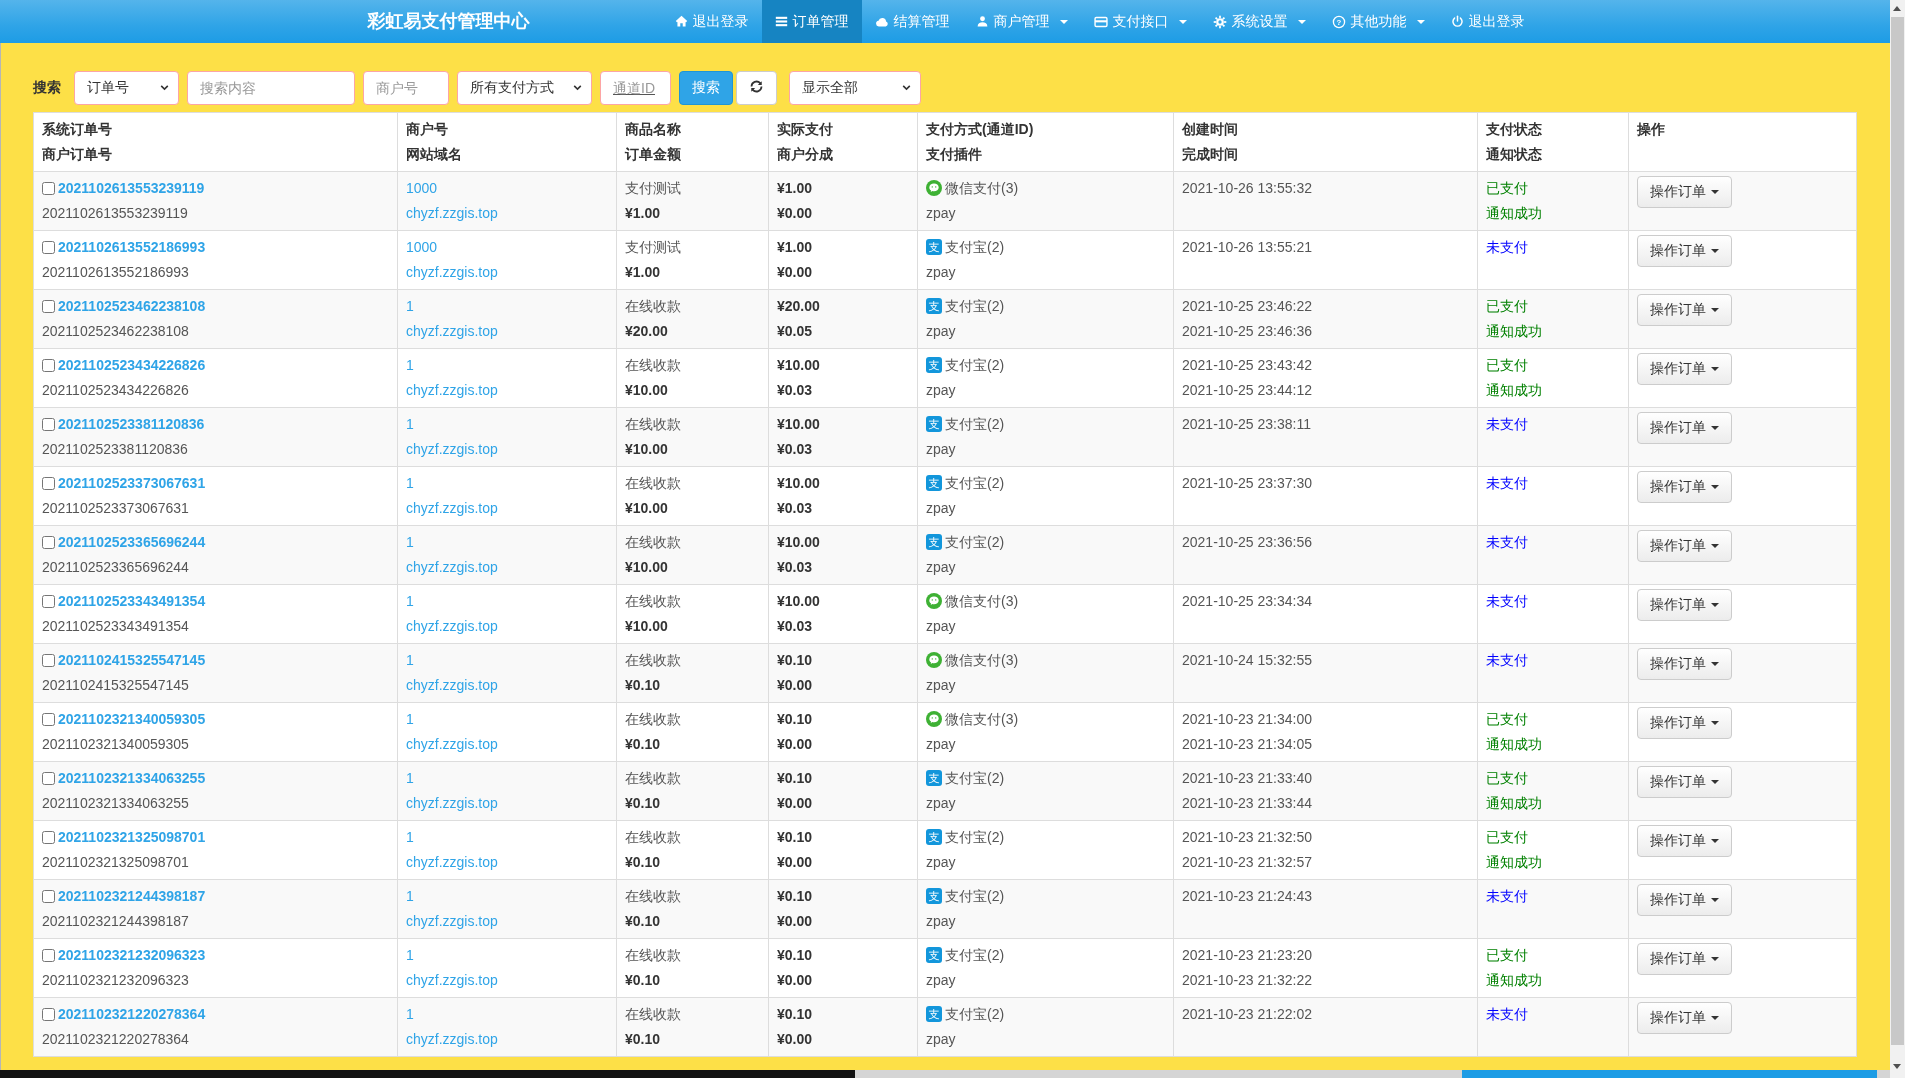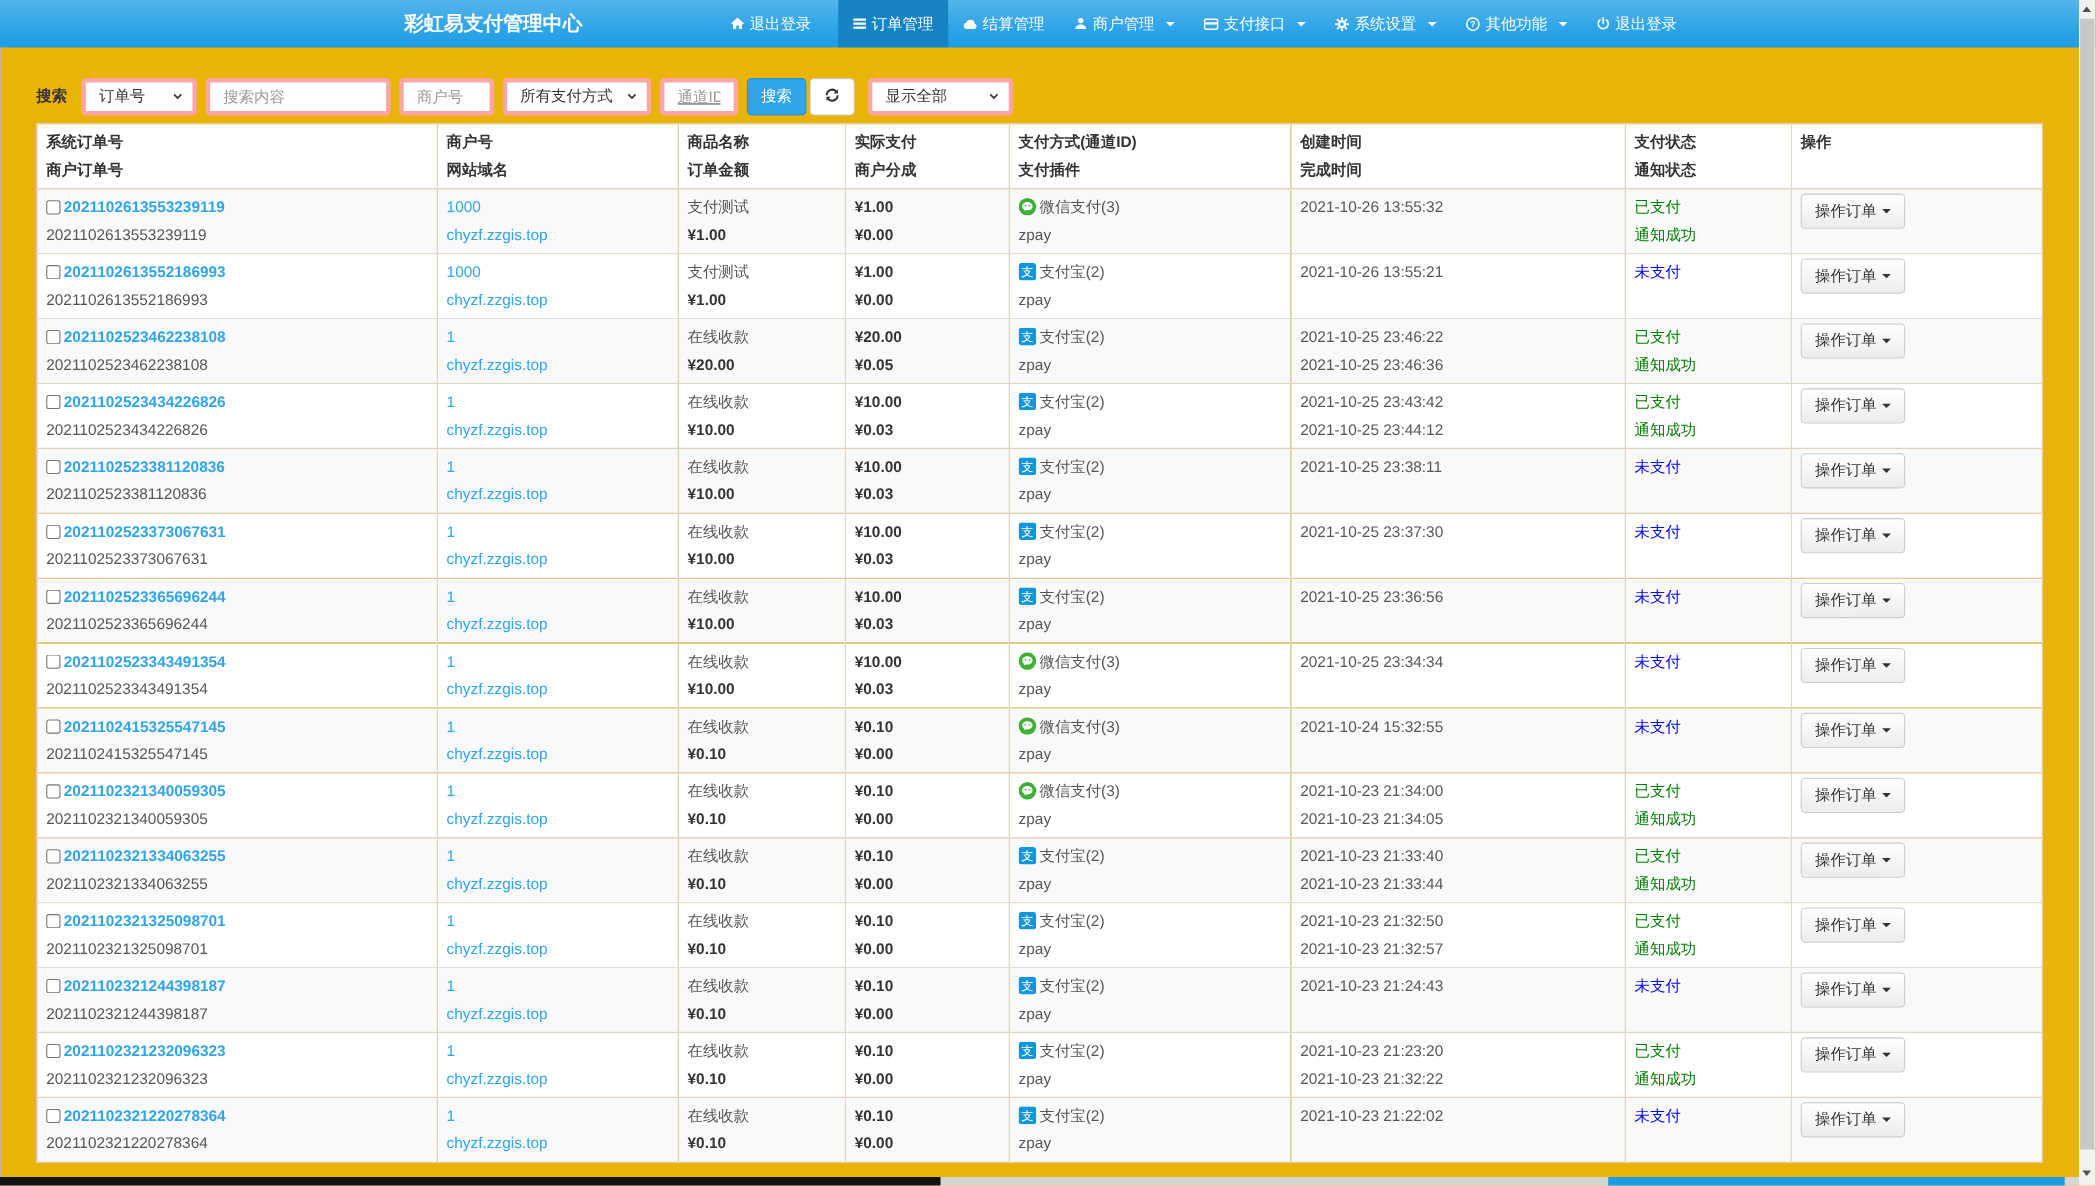--- a/index.html
+++ b/index.html
@@ -1,38 +1,38 @@
 <!DOCTYPE html>
 <html><head>
 <meta charset="utf-8">
 <style>
   html,body{margin:0;padding:0;}
-  .page{position:relative;width:1905px;height:1078px;overflow:hidden;background:#eab308;
+  .page{position:relative;width:1905px;height:1078px;overflow:hidden;background:#fde047;
         font-family:"Liberation Sans","DejaVu Sans",sans-serif;font-size:14px;color:#555;}
 
   
   .navbar{position:absolute;top:0;left:0;width:100%;height:43px;
           background:#2fa4e7;background-image:linear-gradient(#54b4eb,#2fa4e7 60%,#1d9ce5);}
   .nav-inner{width:1170px;margin:0 auto;height:43px;display:flex;align-items:stretch;}
   .brand{color:#fff;font-size:18px;font-weight:bold;line-height:43px;white-space:nowrap;}
   .nav-menu{list-style:none;margin:0 0 0 auto;padding:0;display:flex;}
   .nav-item{display:flex;align-items:center;gap:5px;padding:0 13px;color:#fff;cursor:pointer;white-space:nowrap;}
-  .nav-item.active{background:#1684c2;margin-left:11px;}
+  .nav-item.active{background:#1684c2;}
   .nav-item svg{display:block;}
   .caret{display:inline-block;width:0;height:0;border-left:4px solid transparent;
          border-right:4px solid transparent;border-top:4px solid #333;margin-left:5px;vertical-align:2px;}
   .caret.white{border-top-color:#fff;}
 
   
   .content{position:absolute;top:43px;left:0;width:1890px;box-sizing:border-box;padding:0 33px;}
   .left-edge{position:absolute;left:0;top:43px;width:1px;height:1028px;background:#b6b6b6;z-index:5;}
 
   .search-bar{margin-top:28px;display:flex;align-items:center;}
   .search-label{font-weight:bold;color:#333;margin-right:13px;}
-  .ctrl{height:34px;border:4px solid #fca5a5;border-radius:4px;box-sizing:border-box;
+  .ctrl{height:34px;border:1px solid #fca5a5;border-radius:4px;box-sizing:border-box;
         font-size:14px;color:#555;background:#fff;margin-right:8px;}
   .sel{display:flex;align-items:center;justify-content:space-between;padding:0 8px 0 12px;color:#333;cursor:pointer;}
   .sel .sel-text{margin-right:10px;}
   input.ctrl{padding:0 12px;outline:none;}
   input.ctrl::placeholder{color:#999;}
   .w-type{width:105px;}
   .w-content{width:168px;}
   .w-merchant{width:86px;}
   .w-paytype{width:135px;}
   .w-channel{width:71px;text-decoration:underline;}

